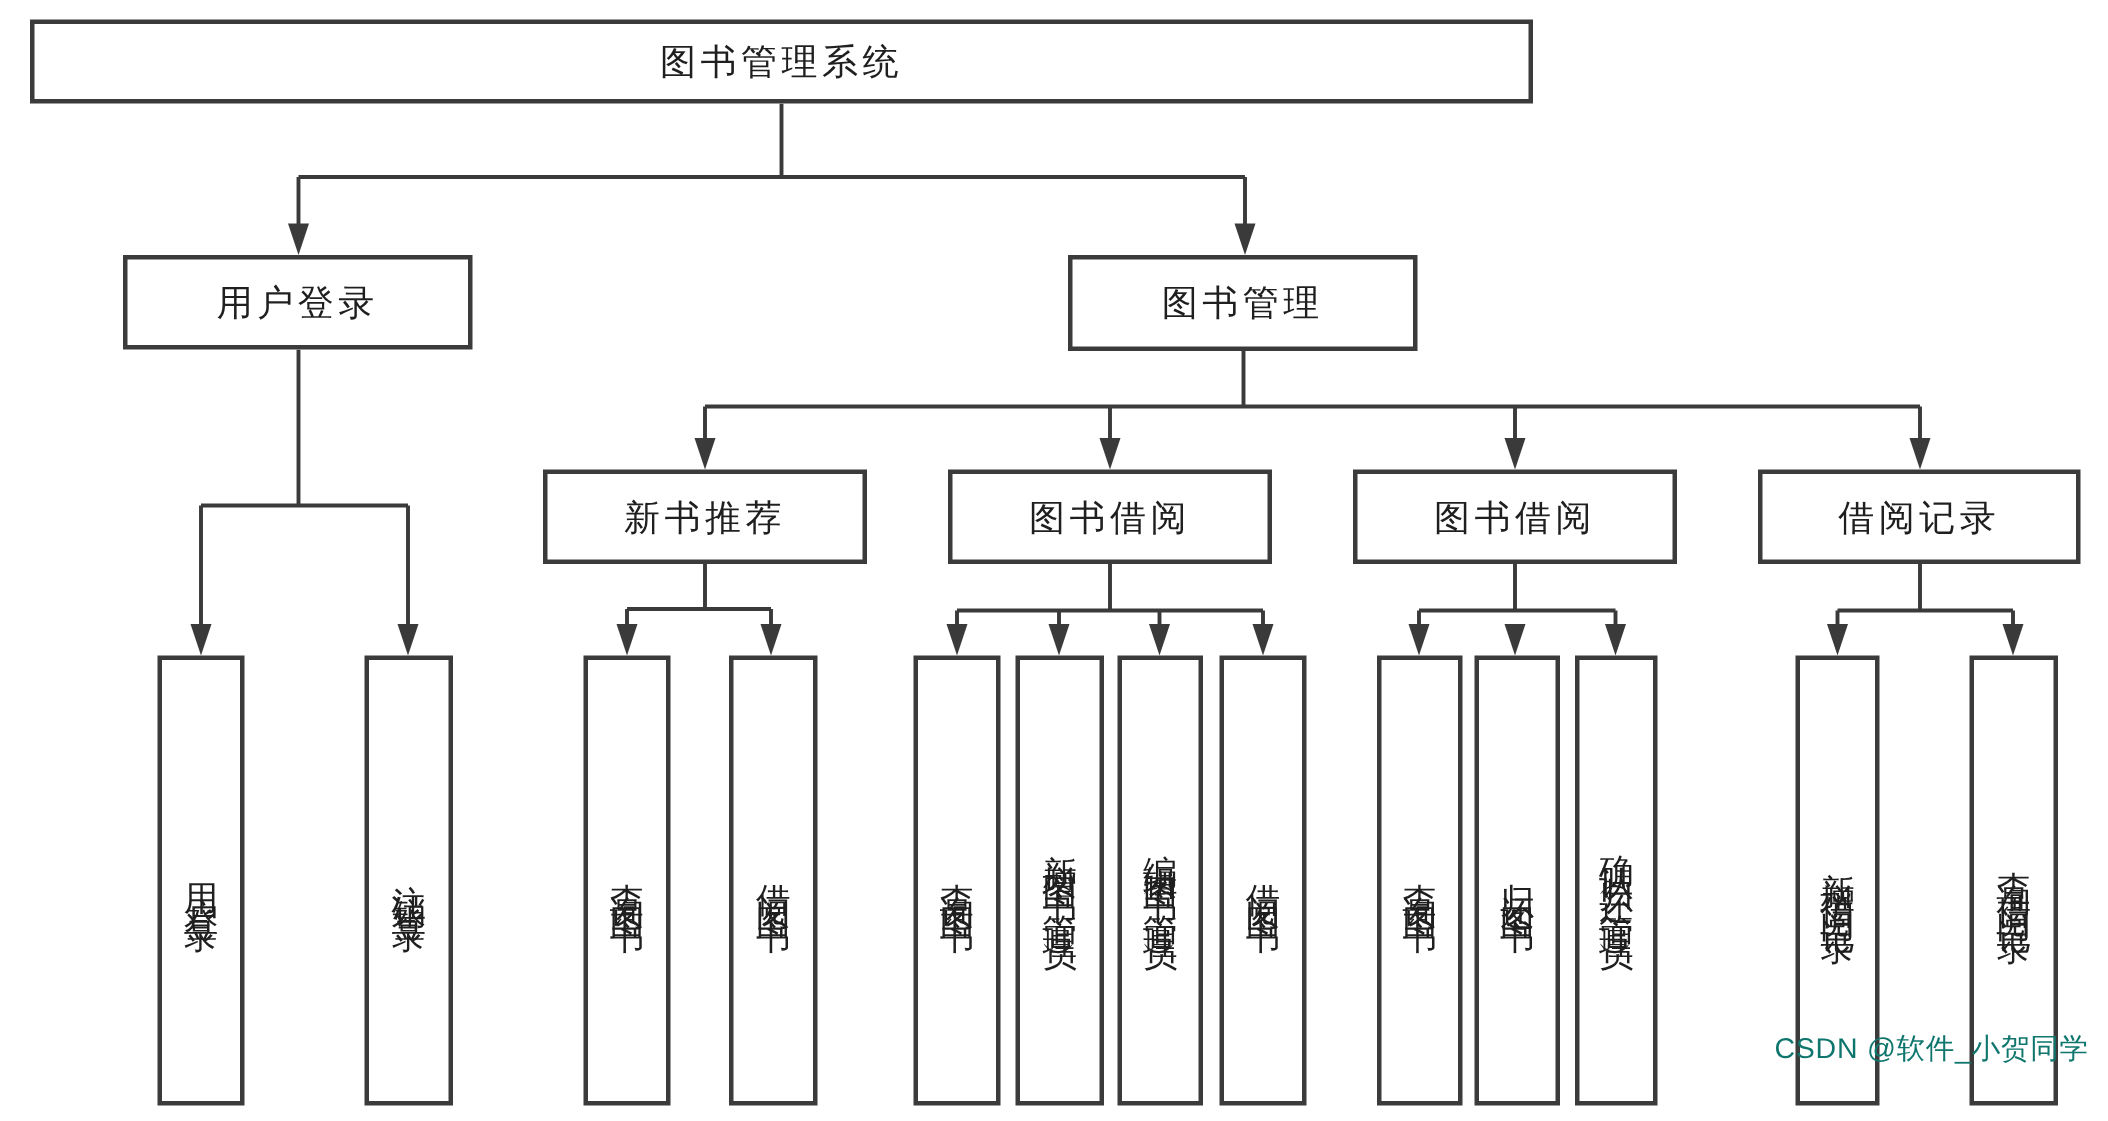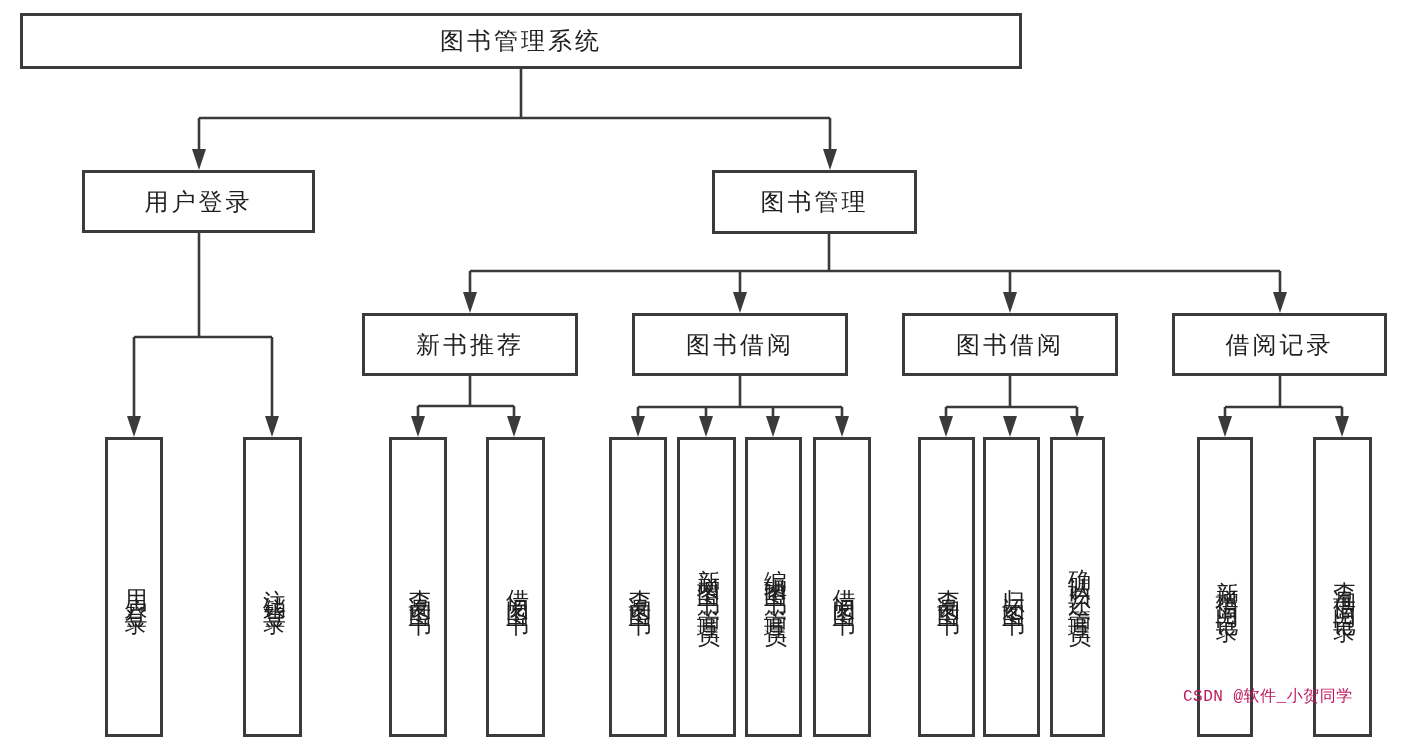--- a/index.html
+++ b/index.html
@@ -1,21 +1,21 @@
 <!DOCTYPE html>
 <html><head>
 <meta charset="utf-8">
 <style>
   html, body { margin: 0; padding: 0; background: #ffffff; }
   #canvas {
     position: relative;
     width: 1405px;
     height: 747px;
     background: #ffffff;
-    font-family: Liberation Mono, monospace;
+    font-family: Liberation Sans, sans-serif;
     overflow: hidden;
     border-radius: 25px;
   }
   #connectors {
     position: absolute;
     left: 0; top: 0;
     width: 1405px; height: 747px;
   }
   .box {
     position: absolute;
@@ -43,23 +43,23 @@
     font-size: 23px;
     letter-spacing: 8px;
     writing-mode: vertical-rl;
     line-height: 1;
     z-index: 2;
   }
   .watermark {
     position: absolute;
     left: 1183px;
     top: 686px;
-    font-size: 16px;
+    font-size: 19px;
     letter-spacing: 0.5px;
-    color: #be185d;
+    color: #0f766e;
     z-index: 3;
     white-space: nowrap;
   }
 </style>
 </head>
 <body>
 
 <div id="canvas">
 
   <svg id="connectors" viewBox="0 0 1405 747" xmlns="http://www.w3.org/2000/svg">
@@ -98,21 +98,21 @@
       <polygon points="1010,437 1003,416 1017,416"></polygon>
       <polygon points="1077,437 1070,416 1084,416"></polygon>
       <polygon points="1225,437 1218,416 1232,416"></polygon>
       <polygon points="1342,437 1335,416 1349,416"></polygon>
     </g>
   </svg>
 
   <div class="box" style="left:20px; top:13px; width:1002px; height:56px;">图书管理系统</div>
 
   <div class="box" style="left:82px; top:170px; width:233px; height:63px;">用户登录</div>
-  <div class="box" style="left:712px; top:170px; width:205px; height:64px;">图书管理</div>
+  <div class="box" style="left:712px; top:170px; width:233px; height:64px;">图书管理</div>
 
   <div class="box" style="left:632px; top:313px; width:216px; height:63px;">图书借阅</div>
   <div class="box" style="left:362px; top:313px; width:216px; height:63px;">新书推荐</div>
   <div class="box" style="left:902px; top:313px; width:216px; height:63px;">图书借阅</div>
   <div class="box" style="left:1172px; top:313px; width:215px; height:63px;">借阅记录</div>
 
   <div class="vbox" style="left:105px; top:437px; width:58px; height:300px;">用户登录</div>
   <div class="vbox" style="left:243px; top:437px; width:59px; height:300px;">注销登录</div>
 
   <div class="vbox" style="left:389px; top:437px; width:58px; height:300px;">查询图书</div>

